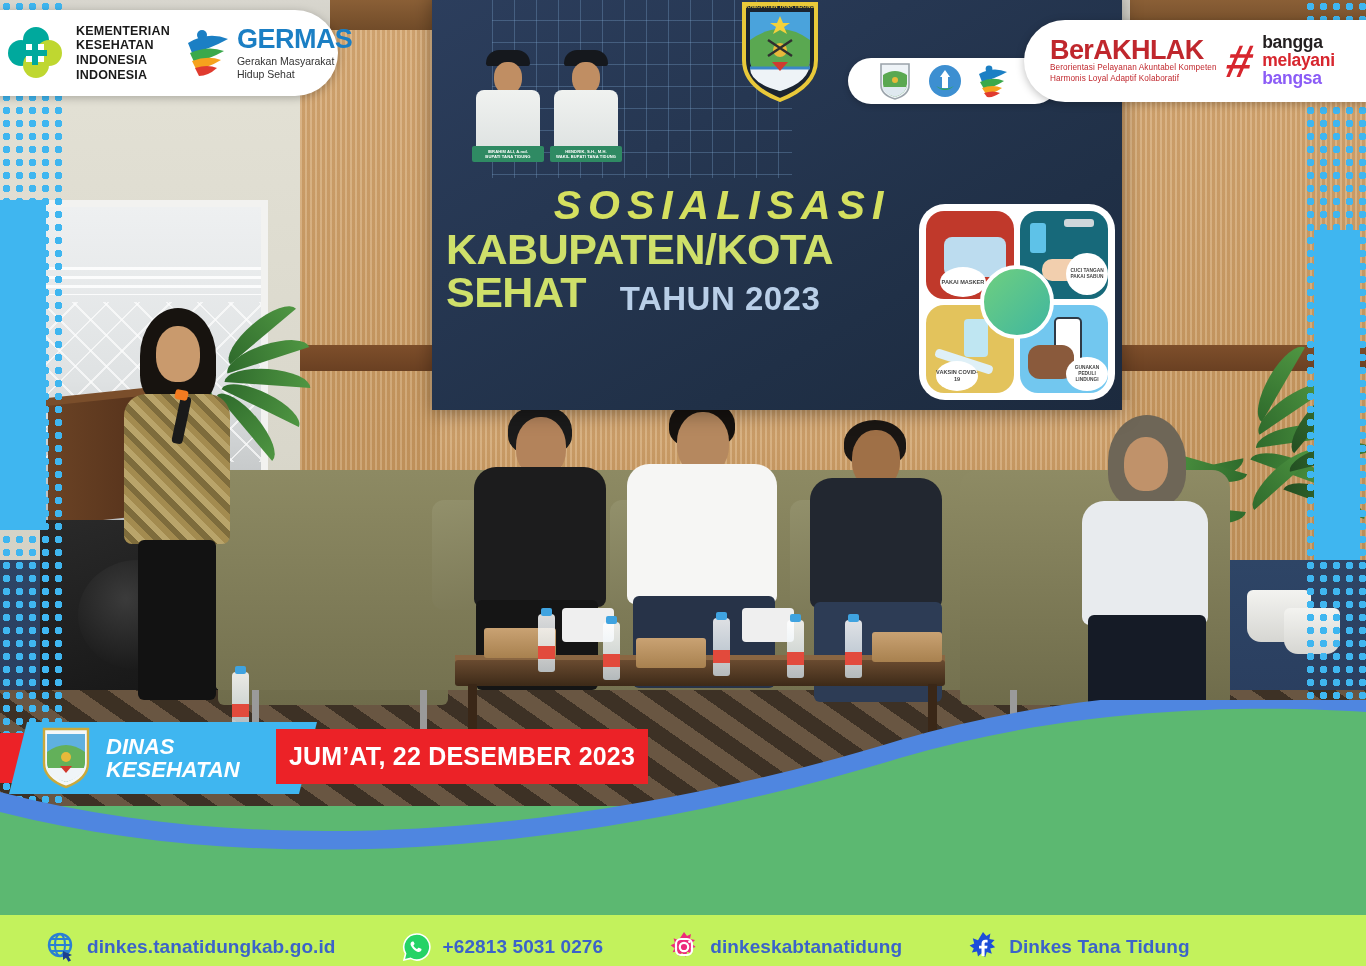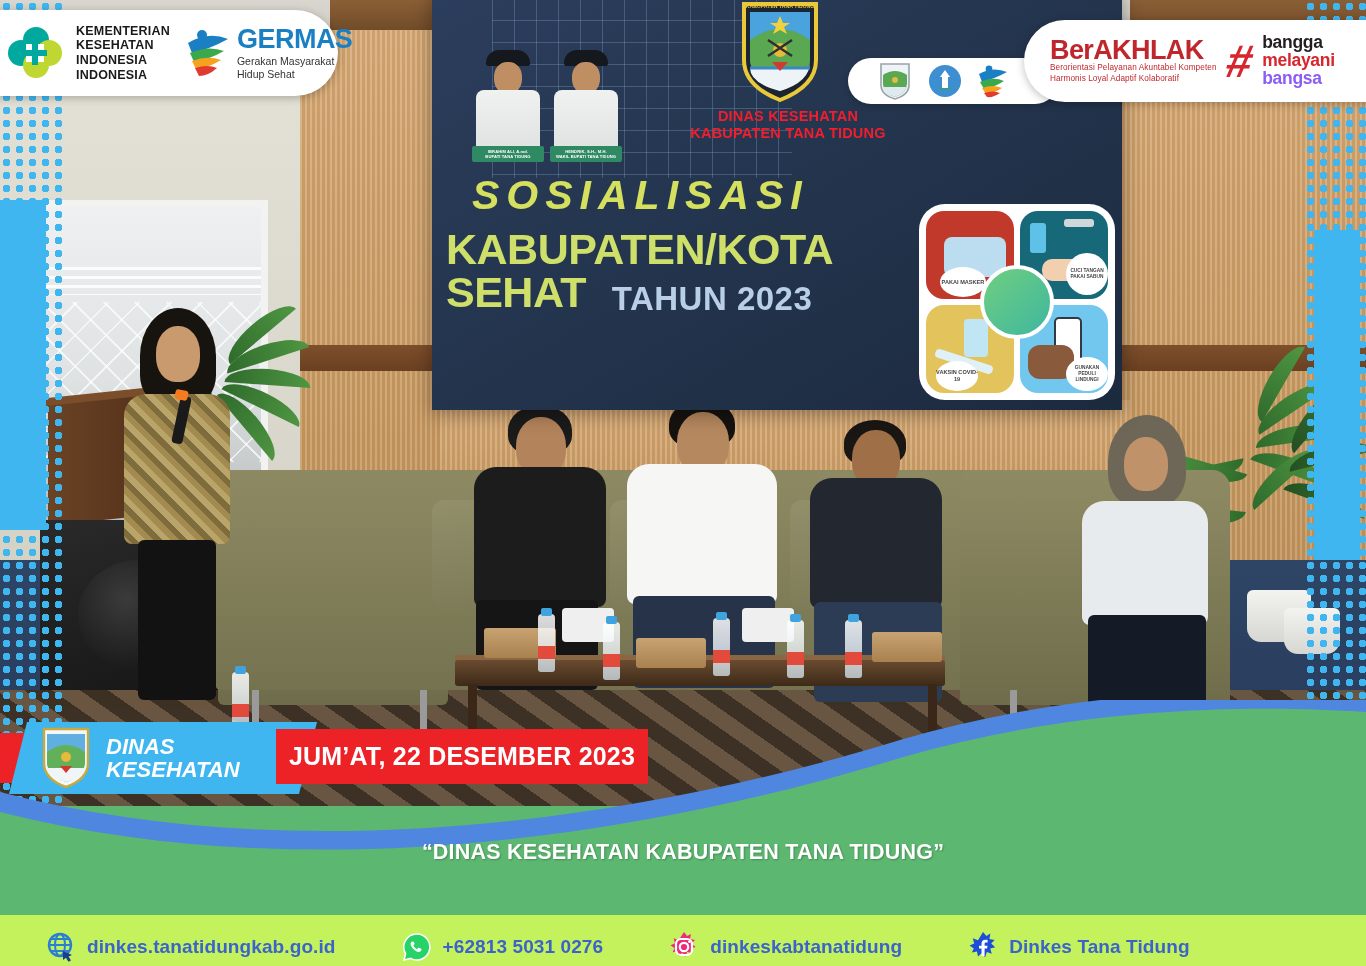--- a/index.html
+++ b/index.html
@@ -157,26 +157,26 @@
      background:linear-gradient(#f0f2f0,#dfe3e2); border-radius:8px 8px 2px 2px; }
   .nameplate { position:absolute; left:0; bottom:-2px; width:72px; height:16px;
      background:#2f8a63; border-radius:2px; color:#fff;
      font-size:4.1px; font-weight:bold; line-height:1.25; text-align:center;
      padding-top:2.5px; letter-spacing:.1px; }
 
   .crest-big { position:absolute; left:306px; top:8px; width:84px; height:104px; }
   .dinkes-red { position:absolute; left:196px; top:118px; width:320px; text-align:center;
      color:#f11f2d; font-weight:bold; font-size:14.5px; line-height:1.16; letter-spacing:.2px; }
 
-  .bd-sos { position:absolute; left:40px; top:182px; width:500px; text-align:left;
+  .bd-sos { position:absolute; left:40px; top:192px; width:500px; text-align:center;
      color:#d5e05f; font-size:41px; font-style:italic; font-weight:bold;
      letter-spacing:7px; font-family:"Liberation Sans", sans-serif; }
   .bd-main { position:absolute; left:14px; top:238px; width:520px; text-align:left;
      color:#cfe06a; font-size:43px; font-weight:bold; letter-spacing:-.5px; line-height:1; }
-  .bd-year { position:absolute; left:40px; top:290px; width:480px; text-align:center;
+  .bd-year { position:absolute; left:48px; top:290px; width:480px; text-align:center;
      color:#b9cfe8; font-size:33px; font-weight:bold; letter-spacing:.5px; }
   .bd-dinkes { position:absolute; left:40px; top:350px; width:480px; text-align:center;
      color:#e6ecf2; font-size:15px; letter-spacing:1.2px; }
 
   
   .covid { position:absolute; left:487px; top:214px; width:196px; height:196px;
      background:#fff; border-radius:26px; padding:7px;
      display:grid; grid-template-columns:1fr 1fr; grid-template-rows:1fr 1fr; gap:6px; }
   .cq { border-radius:18px; position:relative; overflow:hidden; }
   .cq1 { background:#c0392b; } .cq2 { background:#17697a; }
@@ -375,24 +375,20 @@
         <path d="M12 42 q30 -22 60 0 v18 q0 21 -30 33 Q12 81 12 60 Z" fill="#5aa851"></path>
         <path d="M12 70 h60 v-6 q0 20 -30 29 Q12 85 12 70 Z" fill="#eef3f7"></path>
         <path d="M12 70 h60" stroke="#3b87c6" stroke-width="3" fill="none"></path>
         <polygon points="42,18 45,25 52,25 46,29 49,36 42,32 35,36 38,29 32,25 39,25" fill="#f3d13c"></polygon>
         <circle cx="42" cy="52" r="7" fill="#e8b93a"></circle>
         <path d="M30 58 l24 -16 M54 58 l-24 -16" stroke="#2f2f2f" stroke-width="2.4"></path>
         <path d="M34 64 h16 l-8 9 z" fill="#cf3b2f"></path>
         <text x="42" y="10" font-size="5.2" fill="#e9c93a" text-anchor="middle" font-family="Liberation Sans, sans-serif" font-weight="bold">KABUPATEN TANA TIDUNG</text>
       </svg>
 
-      <div class="dinkes-red">
-        <div>DINAS KESEHATAN</div>
-        <div>KABUPATEN TANA TIDUNG</div>
-      </div>
 
       <div class="bd-sos">SOSIALISASI</div>
       <div class="bd-main">KABUPATEN/KOTA SEHAT</div>
       <div class="bd-year">TAHUN 2023</div>
 
       <div class="covid">
         <div class="cq cq1">
           <div style="position:absolute;left:18px;top:26px;width:62px;height:40px;background:#bcdcef;border-radius:8px;"></div>
           <div class="cq-label" style="left:14px;bottom:2px;width:46px;height:30px;">PAKAI MASKER</div>
         </div>
@@ -519,21 +515,20 @@
 
   <div class="green-area"></div>
   <div class="wave-blue">
     <svg width="1366" height="160" viewBox="0 0 1366 160" preserveAspectRatio="none">
       <path d="M0 92 C 300 170, 640 120, 900 40 C 1070 -10, 1240 -14, 1366 -6 L1366 160 L0 160 Z" fill="#4f86e0"></path>
       <path d="M0 112 C 300 188, 640 138, 900 58 C 1070 8, 1240 4, 1366 12 L1366 160 L0 160 Z" fill="#5cb871"></path>
     </svg>
   </div>
 
   <div class="footer-title">
-    <div>“DINAS KESEHATAN KABUPATEN TANA TIDUNG”</div>
   </div>
 
   <div class="contact-bar">
 
     <div class="contact" style="margin-left:46px;">
       <svg class="ic" viewBox="0 0 30 30">
         <circle cx="14" cy="13" r="11" fill="none" stroke="#2a7fd4" stroke-width="2.4"></circle>
         <ellipse cx="14" cy="13" rx="5" ry="11" fill="none" stroke="#2a7fd4" stroke-width="2"></ellipse>
         <path d="M3 13 h22 M5 7 h18 M5 19 h18" stroke="#2a7fd4" stroke-width="2"></path>
         <path d="M17 19 l9 4 -3.4 1.4 2.4 4 -2.6 1.4 -2.4 -4 -3 2.2 Z" fill="#1b3f8f"></path>

